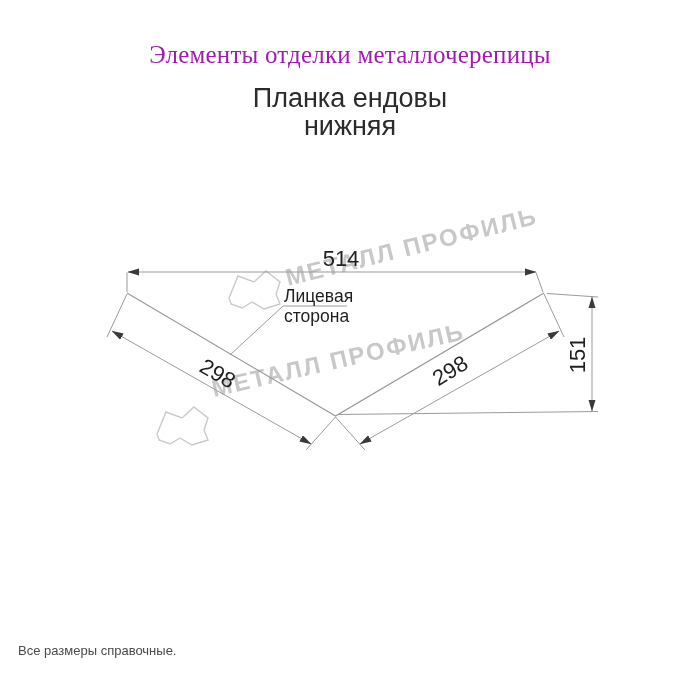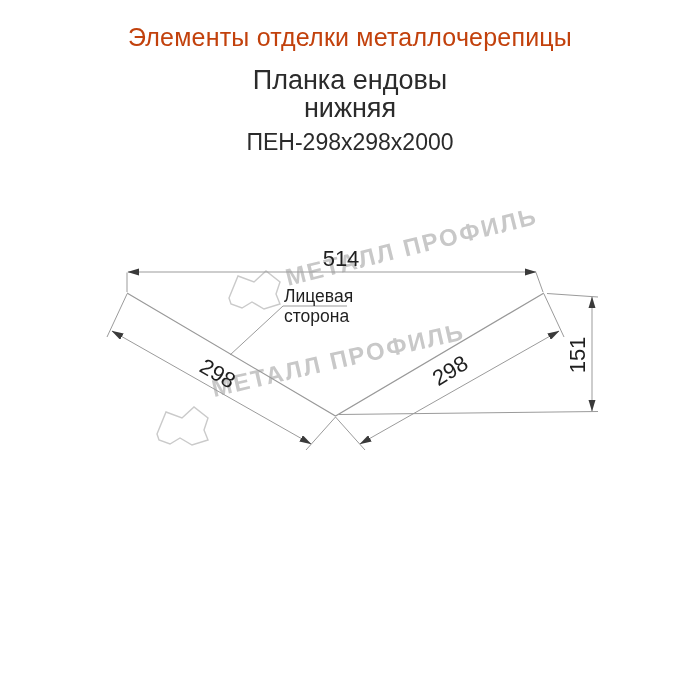--- a/index.html
+++ b/index.html
@@ -2,22 +2,23 @@
 <html><head>
 <meta charset="utf-8">
 <style>
   html,body{margin:0;padding:0;}
   body{
     width:700px;height:700px;position:relative;background:#ffffff;
     font-family:"Liberation Sans","DejaVu Sans",sans-serif;overflow:hidden;
   }
   .header{position:absolute;left:0;top:0;width:700px;text-align:center;}
   .page-title{
-    margin-top:23px;font-size:25px;line-height:28px;color:#c2410c;
+    margin-top:41px;font-size:25px;line-height:28px;color:#a21caf;
     letter-spacing:0.2px;
+    font-family:Liberation Serif, serif;
   }
   .subtitle{
     margin-top:17px;font-size:27px;line-height:25px;color:#2b2b2b;
   }
   .product-code{
     margin-top:8px;font-size:23px;line-height:26px;color:#2b2b2b;
   }
   .drawing-wrap{position:absolute;left:0;top:0;width:700px;height:700px;}
   svg text{font-family:"Liberation Sans","DejaVu Sans",sans-serif;}
   .dim-text{font-size:22px;fill:#1f1f1f;}
@@ -30,21 +31,20 @@
     font-size:13px;line-height:17px;color:#4a4a4a;
   }
 </style>
 </head>
 <body>
 
 <div class="header">
   <div class="page-title">Элементы отделки металлочерепицы</div>
   <div class="subtitle">Планка ендовы</div>
   <div class="subtitle" style="margin-top:3px;">нижняя</div>
-  <div class="product-code">ПЕН-298х298х2000</div>
 </div>
 
 <div class="drawing-wrap">
 <svg width="700" height="700" viewBox="0 0 700 700">
   <defs>
     <marker id="arrow" viewBox="0 0 10 6" refX="9.5" refY="3" markerWidth="12" markerHeight="7.2" orient="auto-start-reverse">
       <path d="M0,0 L10,3 L0,6 Z" fill="#3a3a3a"></path>
     </marker>
   </defs>
 
@@ -89,13 +89,14 @@
 
   <g>
     <polyline class="thin" points="347,306 283,306 230,355"></polyline>
     <text class="label-text" x="284" y="302">Лицевая</text>
     <text class="label-text" x="284" y="322">сторона</text>
   </g>
 </svg>
 </div>
 
 <div class="footer">
+  <div>Все размеры справочные.</div>
 </div>
 
 </body></html>

